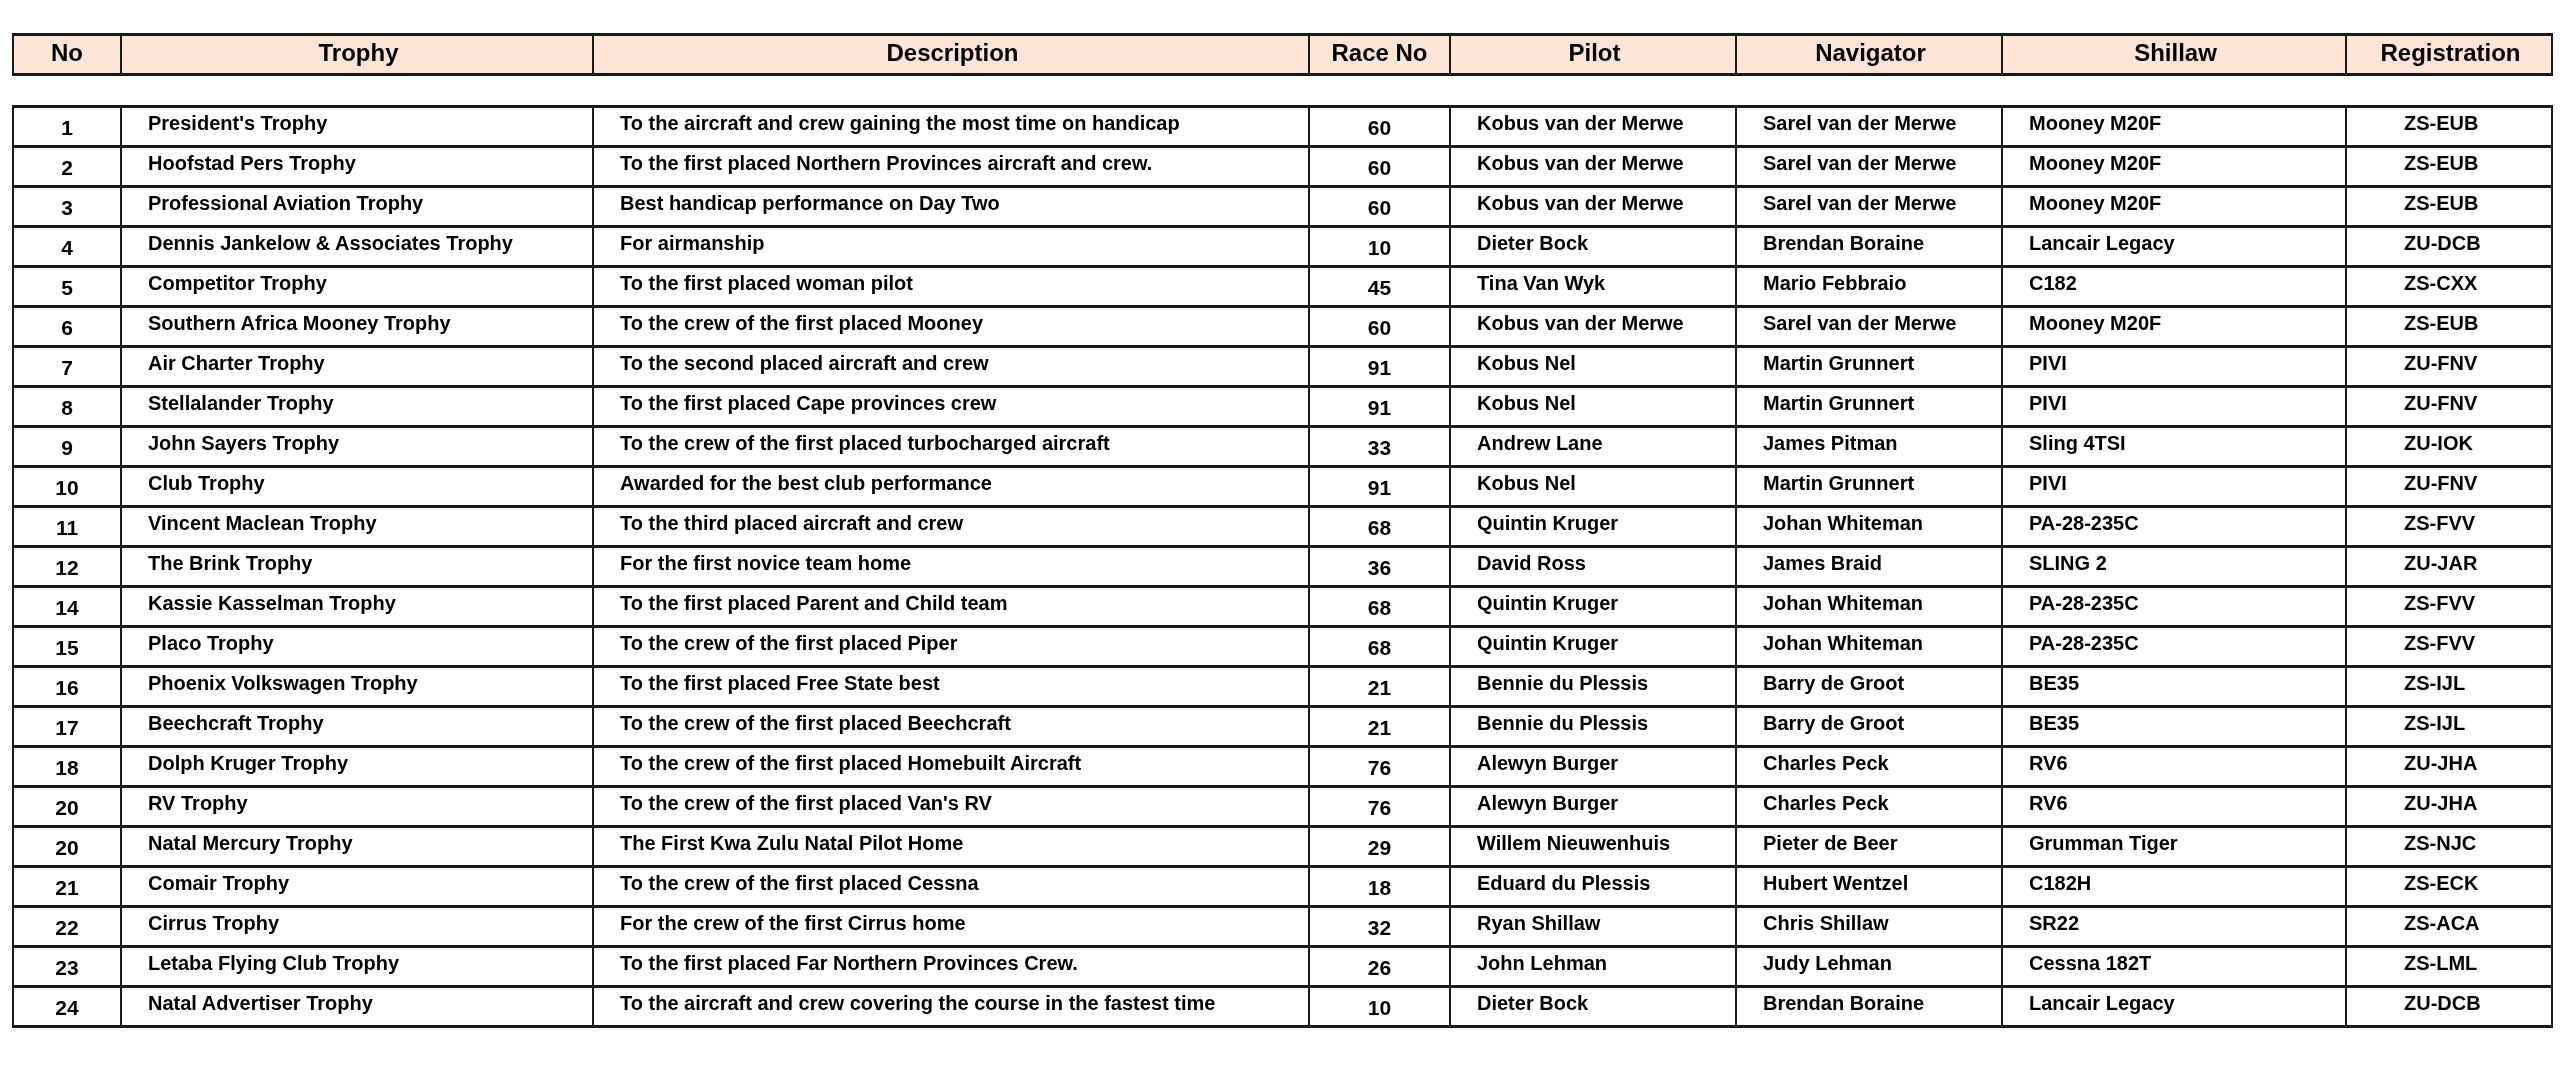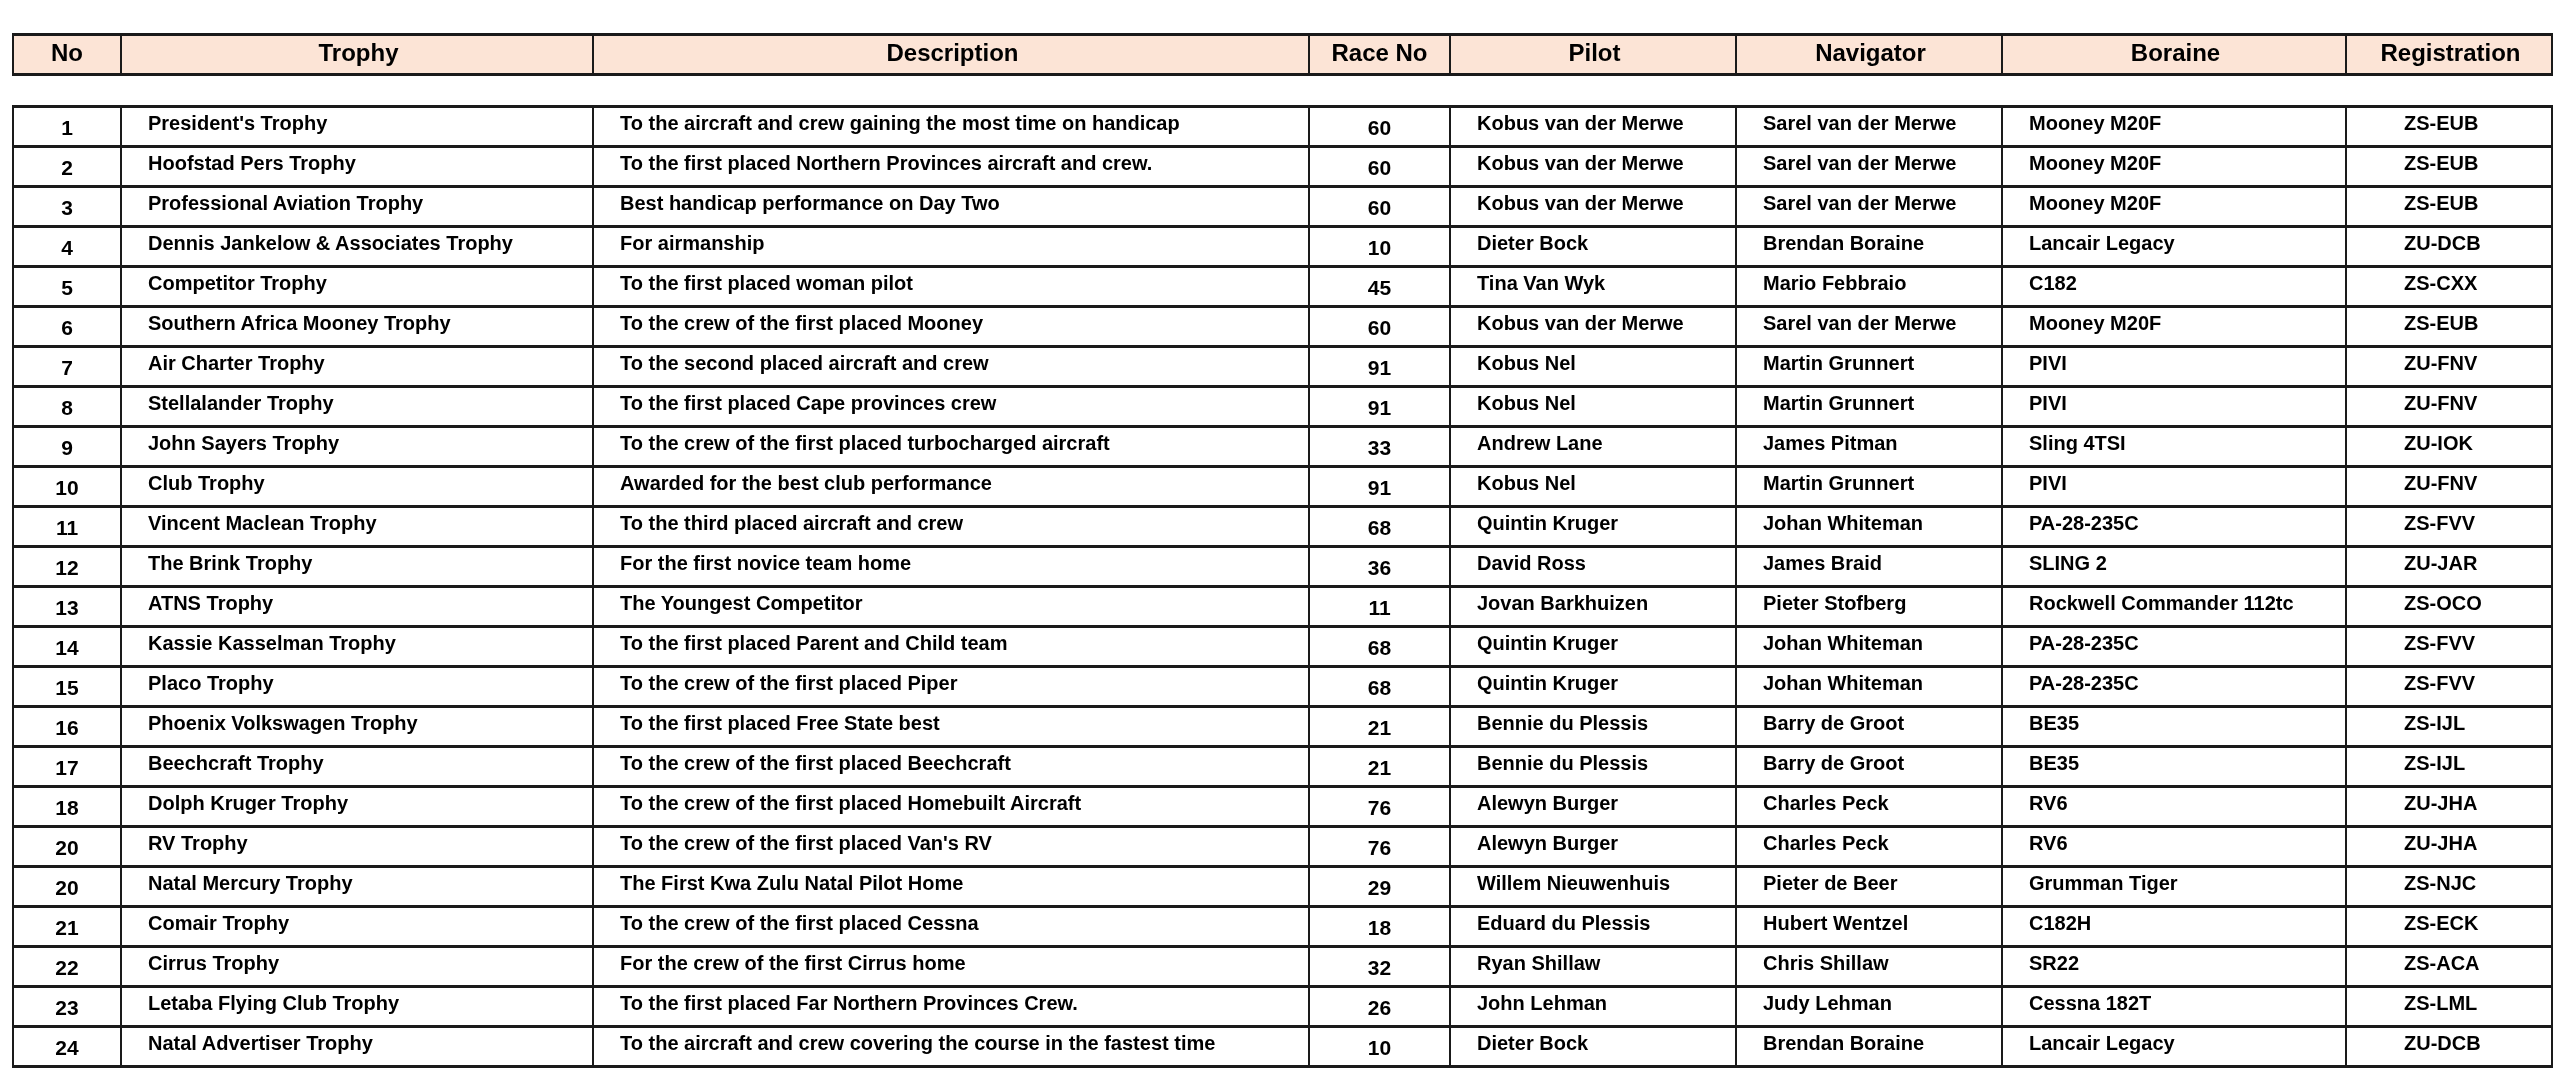--- a/index.html
+++ b/index.html
@@ -74,21 +74,21 @@
       <col style="width:206px">
   </colgroup>
   <tbody>
     <tr>
       <th class="center">No</th>
       <th>Trophy</th>
       <th>Description</th>
       <th class="center">Race No</th>
       <th>Pilot</th>
       <th>Navigator</th>
-      <th>Boraine</th>
+      <th>Shillaw</th>
       <th>Registration</th>
     </tr>
   </tbody>
 </table>
 
 <table class="body-table">
   <colgroup>
     <col style="width:108px">
       <col style="width:472px">
       <col style="width:716px">
@@ -213,30 +213,20 @@
         <td class="num">12</td>
         <td>The Brink Trophy</td>
         <td>For the first novice team home</td>
         <td class="num">36</td>
         <td>David Ross</td>
         <td>James Braid</td>
         <td>SLING 2</td>
         <td class="reg">ZU-JAR</td>
       </tr>
       <tr>
-        <td class="num">13</td>
-        <td>ATNS Trophy</td>
-        <td>The Youngest Competitor</td>
-        <td class="num">11</td>
-        <td>Jovan Barkhuizen</td>
-        <td>Pieter Stofberg</td>
-        <td>Rockwell Commander 112tc</td>
-        <td class="reg">ZS-OCO</td>
-      </tr>
-      <tr>
         <td class="num">14</td>
         <td>Kassie Kasselman Trophy</td>
         <td>To the first placed Parent and Child team</td>
         <td class="num">68</td>
         <td>Quintin Kruger</td>
         <td>Johan Whiteman</td>
         <td>PA-28-235C</td>
         <td class="reg">ZS-FVV</td>
       </tr>
       <tr>

